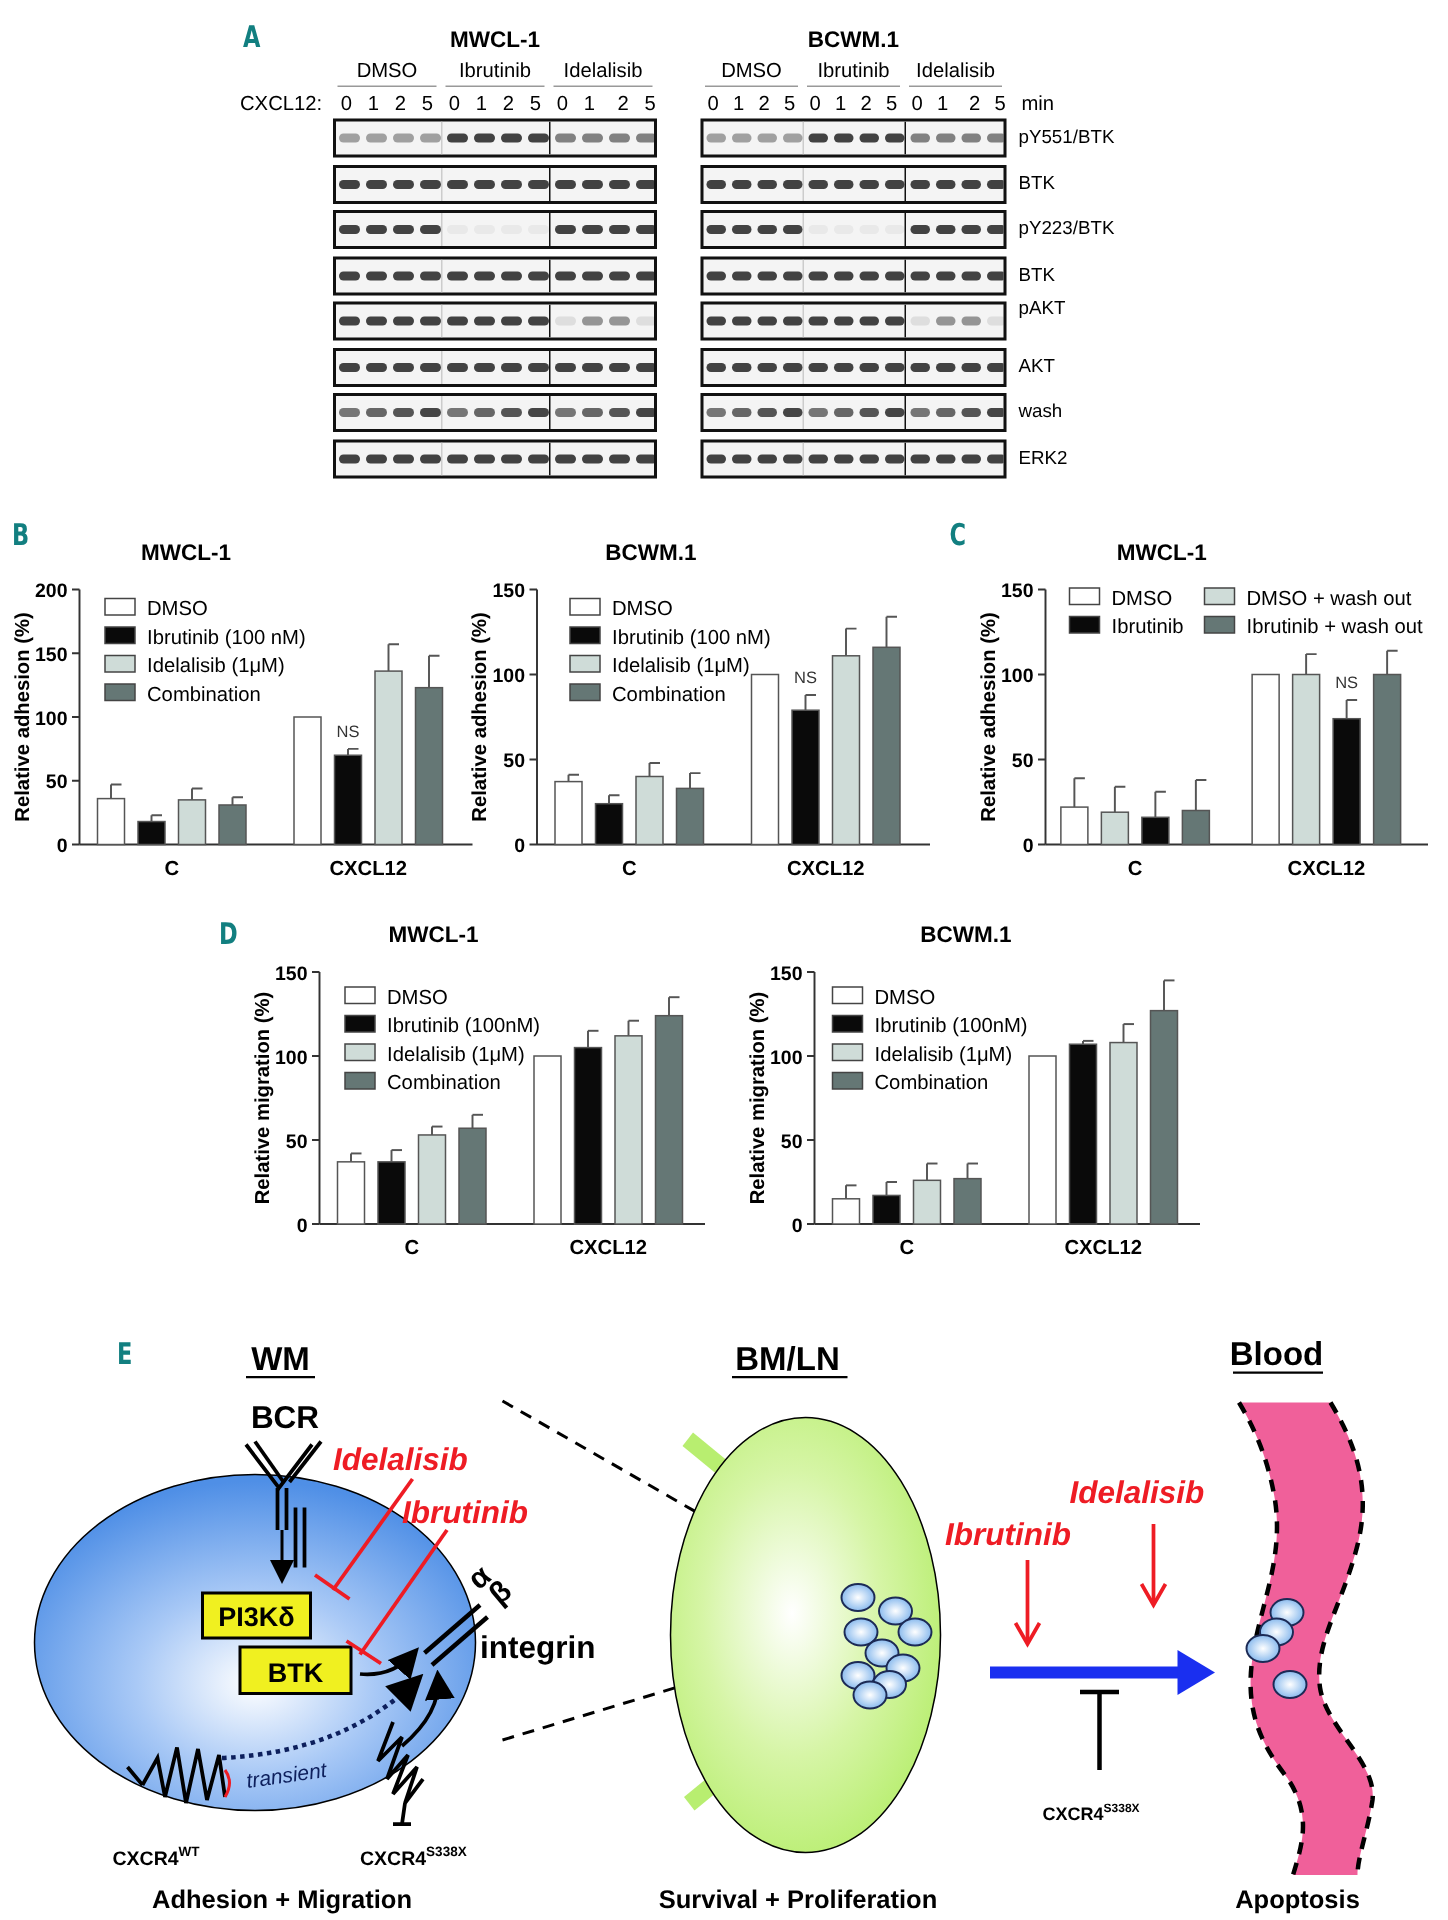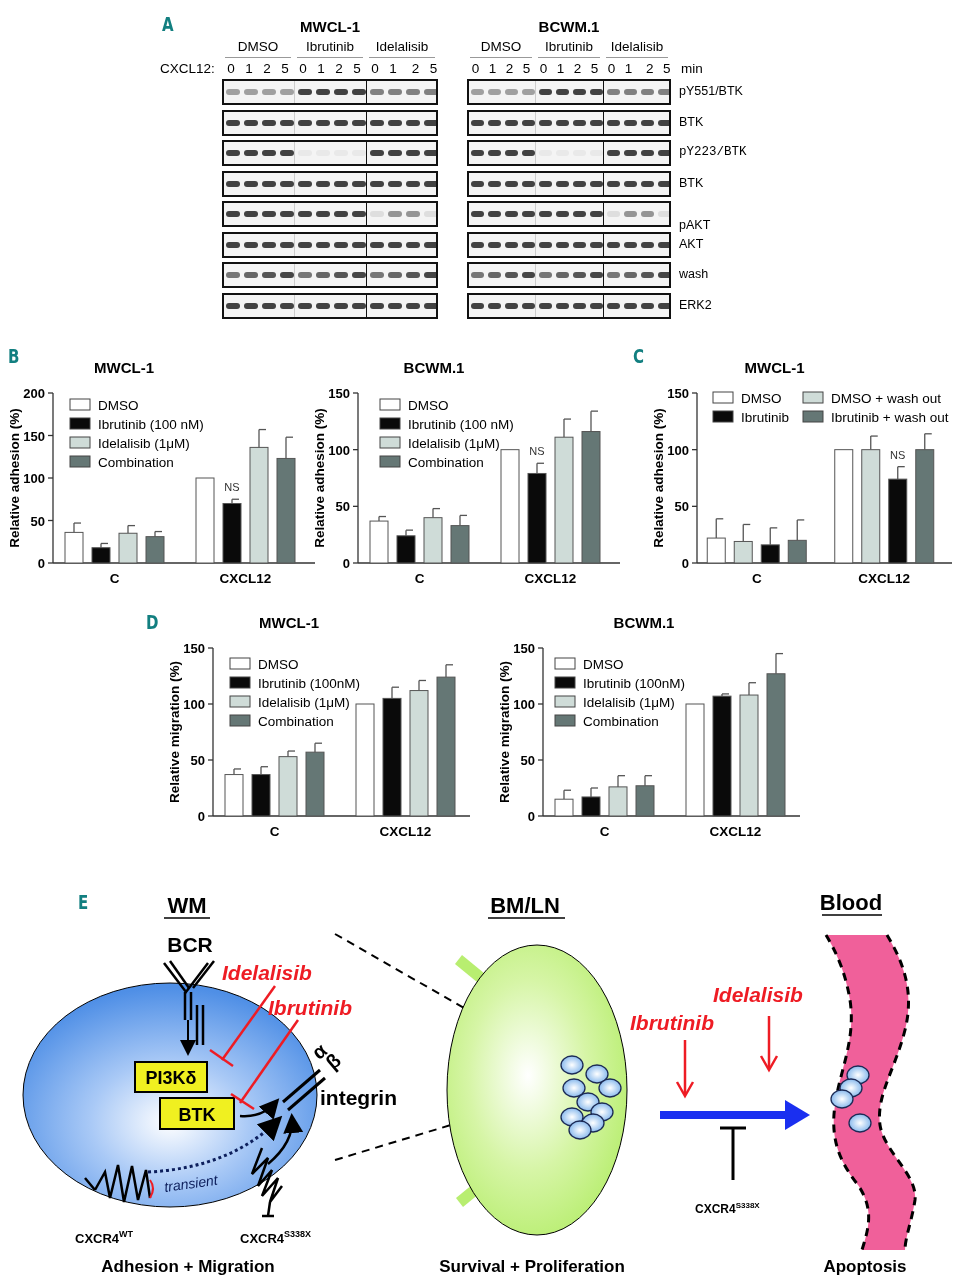--- a/index.html
+++ b/index.html
@@ -235,21 +235,21 @@
       <div class="band" style="left: 53px; width: 13px; top: 8px; opacity: 0.85;"></div>
       <div class="band" style="left: 70px; width: 13px; top: 8px; opacity: 0.05;"></div>
       <div class="band" style="left: 87px; width: 13px; top: 8px; opacity: 0.05;"></div>
       <div class="band" style="left: 104px; width: 13px; top: 8px; opacity: 0.05;"></div>
       <div class="band" style="left: 121px; width: 13px; top: 8px; opacity: 0.05;"></div>
       <div class="band" style="left: 138px; width: 13px; top: 8px; opacity: 0.85;"></div>
       <div class="band" style="left: 155px; width: 13px; top: 8px; opacity: 0.85;"></div>
       <div class="band" style="left: 172px; width: 13px; top: 8px; opacity: 0.85;"></div>
       <div class="band" style="left: 189px; width: 13px; top: 8px; opacity: 0.85;"></div>
     </div>
-    <div class="blot-label" style="left: 679px; top: 145px; font-family: Liberation Mono, monospace;">pY223/BTK</div>
+    <div class="blot-label" style="left: 679px; top: 145px;">pY223/BTK</div>
     <div class="blot" style="left: 467px; top: 170.5px; width: 204px; height: 26px;">
       <div class="divider light" style="left: 66px; top: 0px; height: 100%;"></div>
       <div class="divider" style="left: 134px; top: 0px; height: 100%;"></div>
       <div class="band" style="left: 2px; width: 13px; top: 8px; opacity: 0.85;"></div>
       <div class="band" style="left: 19px; width: 13px; top: 8px; opacity: 0.85;"></div>
       <div class="band" style="left: 36px; width: 13px; top: 8px; opacity: 0.85;"></div>
       <div class="band" style="left: 53px; width: 13px; top: 8px; opacity: 0.85;"></div>
       <div class="band" style="left: 70px; width: 13px; top: 8px; opacity: 0.85;"></div>
       <div class="band" style="left: 87px; width: 13px; top: 8px; opacity: 0.85;"></div>
       <div class="band" style="left: 104px; width: 13px; top: 8px; opacity: 0.85;"></div>
@@ -269,21 +269,21 @@
       <div class="band" style="left: 53px; width: 13px; top: 8px; opacity: 0.85;"></div>
       <div class="band" style="left: 70px; width: 13px; top: 8px; opacity: 0.85;"></div>
       <div class="band" style="left: 87px; width: 13px; top: 8px; opacity: 0.85;"></div>
       <div class="band" style="left: 104px; width: 13px; top: 8px; opacity: 0.85;"></div>
       <div class="band" style="left: 121px; width: 13px; top: 8px; opacity: 0.85;"></div>
       <div class="band" style="left: 138px; width: 13px; top: 8px; opacity: 0.1;"></div>
       <div class="band" style="left: 155px; width: 13px; top: 8px; opacity: 0.45;"></div>
       <div class="band" style="left: 172px; width: 13px; top: 8px; opacity: 0.45;"></div>
       <div class="band" style="left: 189px; width: 13px; top: 8px; opacity: 0.1;"></div>
     </div>
-    <div class="blot-label" style="left: 679px; top: 218px;">pAKT</div>
+    <div class="blot-label" style="left: 679px; top: 198px;">pAKT</div>
     <div class="blot" style="left: 467px; top: 231.5px; width: 204px; height: 26px;">
       <div class="divider light" style="left: 66px; top: 0px; height: 100%;"></div>
       <div class="divider" style="left: 134px; top: 0px; height: 100%;"></div>
       <div class="band" style="left: 2px; width: 13px; top: 8px; opacity: 0.85;"></div>
       <div class="band" style="left: 19px; width: 13px; top: 8px; opacity: 0.85;"></div>
       <div class="band" style="left: 36px; width: 13px; top: 8px; opacity: 0.85;"></div>
       <div class="band" style="left: 53px; width: 13px; top: 8px; opacity: 0.85;"></div>
       <div class="band" style="left: 70px; width: 13px; top: 8px; opacity: 0.85;"></div>
       <div class="band" style="left: 87px; width: 13px; top: 8px; opacity: 0.85;"></div>
       <div class="band" style="left: 104px; width: 13px; top: 8px; opacity: 0.85;"></div>

